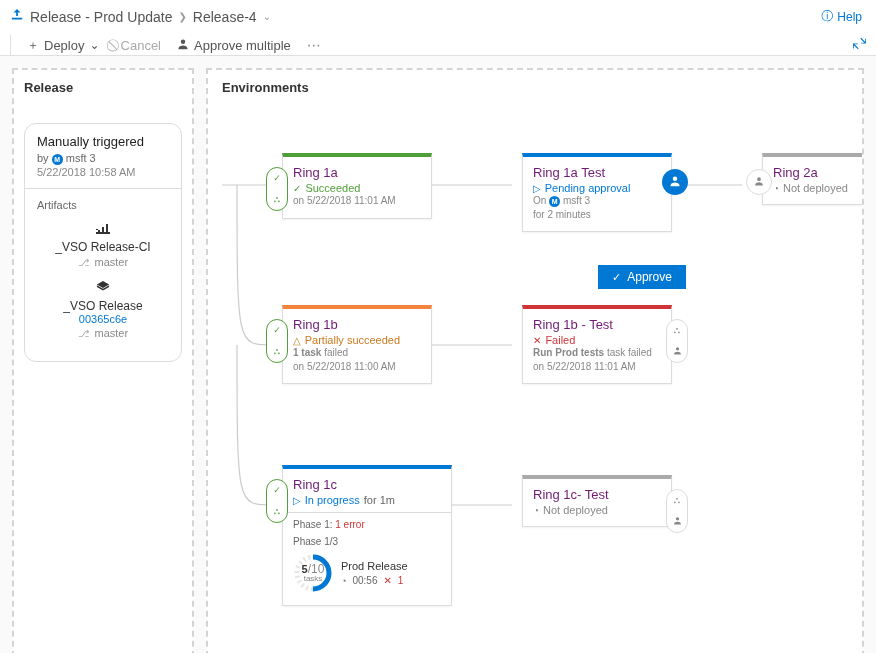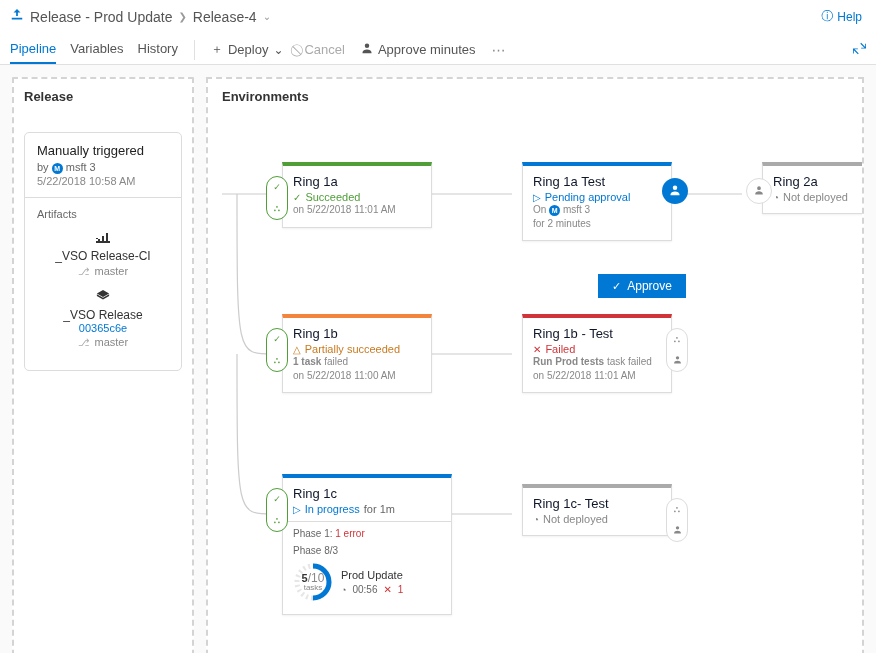--- a/index.html
+++ b/index.html
@@ -53,21 +53,21 @@
   .main { display: flex; gap: 12px; padding: 12px; background: var(--light-bg); }
   .release-panel {
     width: 182px;
     border: 2px dashed var(--dashed);
     background: #fff;
     padding: 10px;
     border-radius: 1px;
   }
   .section-title { font-weight: 600; font-size: 13px; margin-bottom: 10px; }
   .rel-card {
-    border: 1px solid var(--border); border-radius: 5px; padding: 10px 12px; margin-top: 28px;
+    border: 1px solid var(--border); border-radius: 12px; padding: 10px 12px; margin-top: 28px;
   }
   .rel-card .title { font-size: 13px; color: #222; margin-bottom: 3px; }
   .rel-card .by { font-size: 11px; color: var(--muted); }
   .badge-m { display: inline-block; width: 11px; height: 11px; background: var(--blue); border-radius: 50%;
     color: #fff; font-size: 7px; line-height: 11px; text-align: center; font-weight: bold; vertical-align: middle;}
   .rel-card .ts { font-size: 11px; color: var(--faint); margin-top:1px;}
   .rel-divider { border-top: 1px solid var(--border); margin: 10px -12px; }
   .artifacts-title { font-size: 11px; color: #666; margin-bottom: 8px;}
   .artifact { margin-bottom: 12px; text-align: center; }
   .artifact .icon { font-size: 14px; }
@@ -83,21 +83,21 @@
   .stage {
     position: absolute;
     width: 150px;
     background: #fff;
     border: 1px solid var(--border);
     border-top: 4px solid #aaa;
     box-shadow: 0 1px 2px rgba(0,0,0,0.06);
     padding: 8px 10px 10px 10px;
     font-size: 11px;
   }
-  .stage .name { font-size: 13px; color: #0f172a; }
+  .stage .name { font-size: 13px; color: #701a75; }
   .stage .status-line { display: flex; align-items: center; gap: 4px; margin-top: 2px;}
   .status-icon { font-size: 10px; }
   .green-text { color: var(--green); }
   .blue-text { color: var(--blue); }
   .red-text { color: var(--red); }
   .orange-text { color: #c97a1f; }
   .muted-text { color: #888; }
   .stage .meta { color: #888; font-size: 10px; line-height: 1.35;}
   .divider-line { border-top: 1px solid var(--border); margin: 6px -10px; }
   .stage-side {
@@ -154,42 +154,37 @@
     <span>Release-4</span>
     <span class="chev">⌄</span>
   </div>
   <a class="help">
     <span>ⓘ</span>
     <span>Help</span>
   </a>
 </div>
 
 <div class="toolbar">
-  <div class="tabs">
-    <div class="tab active">Pipeline</div>
-    <div class="tab">Variables</div>
-    <div class="tab">History</div>
-  </div>
   <div class="sep"></div>
   <div class="tool">
     <span class="plus">＋</span>
     <span>Deploy</span>
     <span class="chevd">⌄</span>
   </div>
   <div class="tool disabled">
     <span class="no">⃠</span>
     <span>Cancel</span>
   </div>
   <div class="tool">
     <span class="person">
       <svg width="12" height="12" viewBox="0 0 16 16">
           <path fill="currentColor" d="M8 8a3 3 0 100-6 3 3 0 000 6zm0 2c-3 0-6 1.5-6 4v1h12v-1c0-2.5-3-4-6-4z"></path>
         </svg>
     </span>
-    <span>Approve minutes</span>
+    <span>Approve multiple</span>
   </div>
   <div class="dots">⋯</div>
   <div class="expand">
     <svg width="13" height="13" viewBox="0 0 16 16">
         <path fill="currentColor" d="M2 9l5 5-1 1-5-5V14H0V8h6v1H2zm12-2L9 2l1-1 5 5V2h1v6h-6V7h4z"></path>
       </svg>
   </div>
 </div>
 
 <div class="main">
@@ -348,34 +343,34 @@
         <div class="status-line">
           <span class="status-icon blue-text">▷</span>
           <span class="blue-text">In progress</span>
           <span style="color:#666;">for 1m</span>
         </div>
         <div class="divider-line"></div>
         <div class="phase-line">
           <span>Phase 1:</span>
           <span class="err">1 error</span>
         </div>
-        <div class="phase-line">Phase 8/3</div>
+        <div class="phase-line">Phase 1/3</div>
         <div class="task-row">
           <div class="donut">
             <svg width="40" height="40" viewBox="0 0 40 40">
               <circle cx="20" cy="20" r="16" stroke="#e6e6e6" stroke-width="5" fill="none" stroke-dasharray="2 3"></circle>
               <circle cx="20" cy="20" r="16" stroke="var(--blue)" stroke-width="5" fill="none" stroke-dasharray="50 100" stroke-linecap="butt"></circle>
             </svg>
             <div class="center">
               <div><b>5</b><span style="font-size:12px;color:#888">/10</span></div>
               <div style="color:#888">tasks</div>
             </div>
           </div>
           <div class="task-info">
-            <div class="title">Prod Update</div>
+            <div class="title">Prod Release</div>
             <div class="line2">
               <span class="clock">◔</span>
               <span>00:56</span>
               <span class="x-red">✕</span>
                 <span class="x-red">1</span>
             </div>
           </div>
         </div>
       </div>
 

